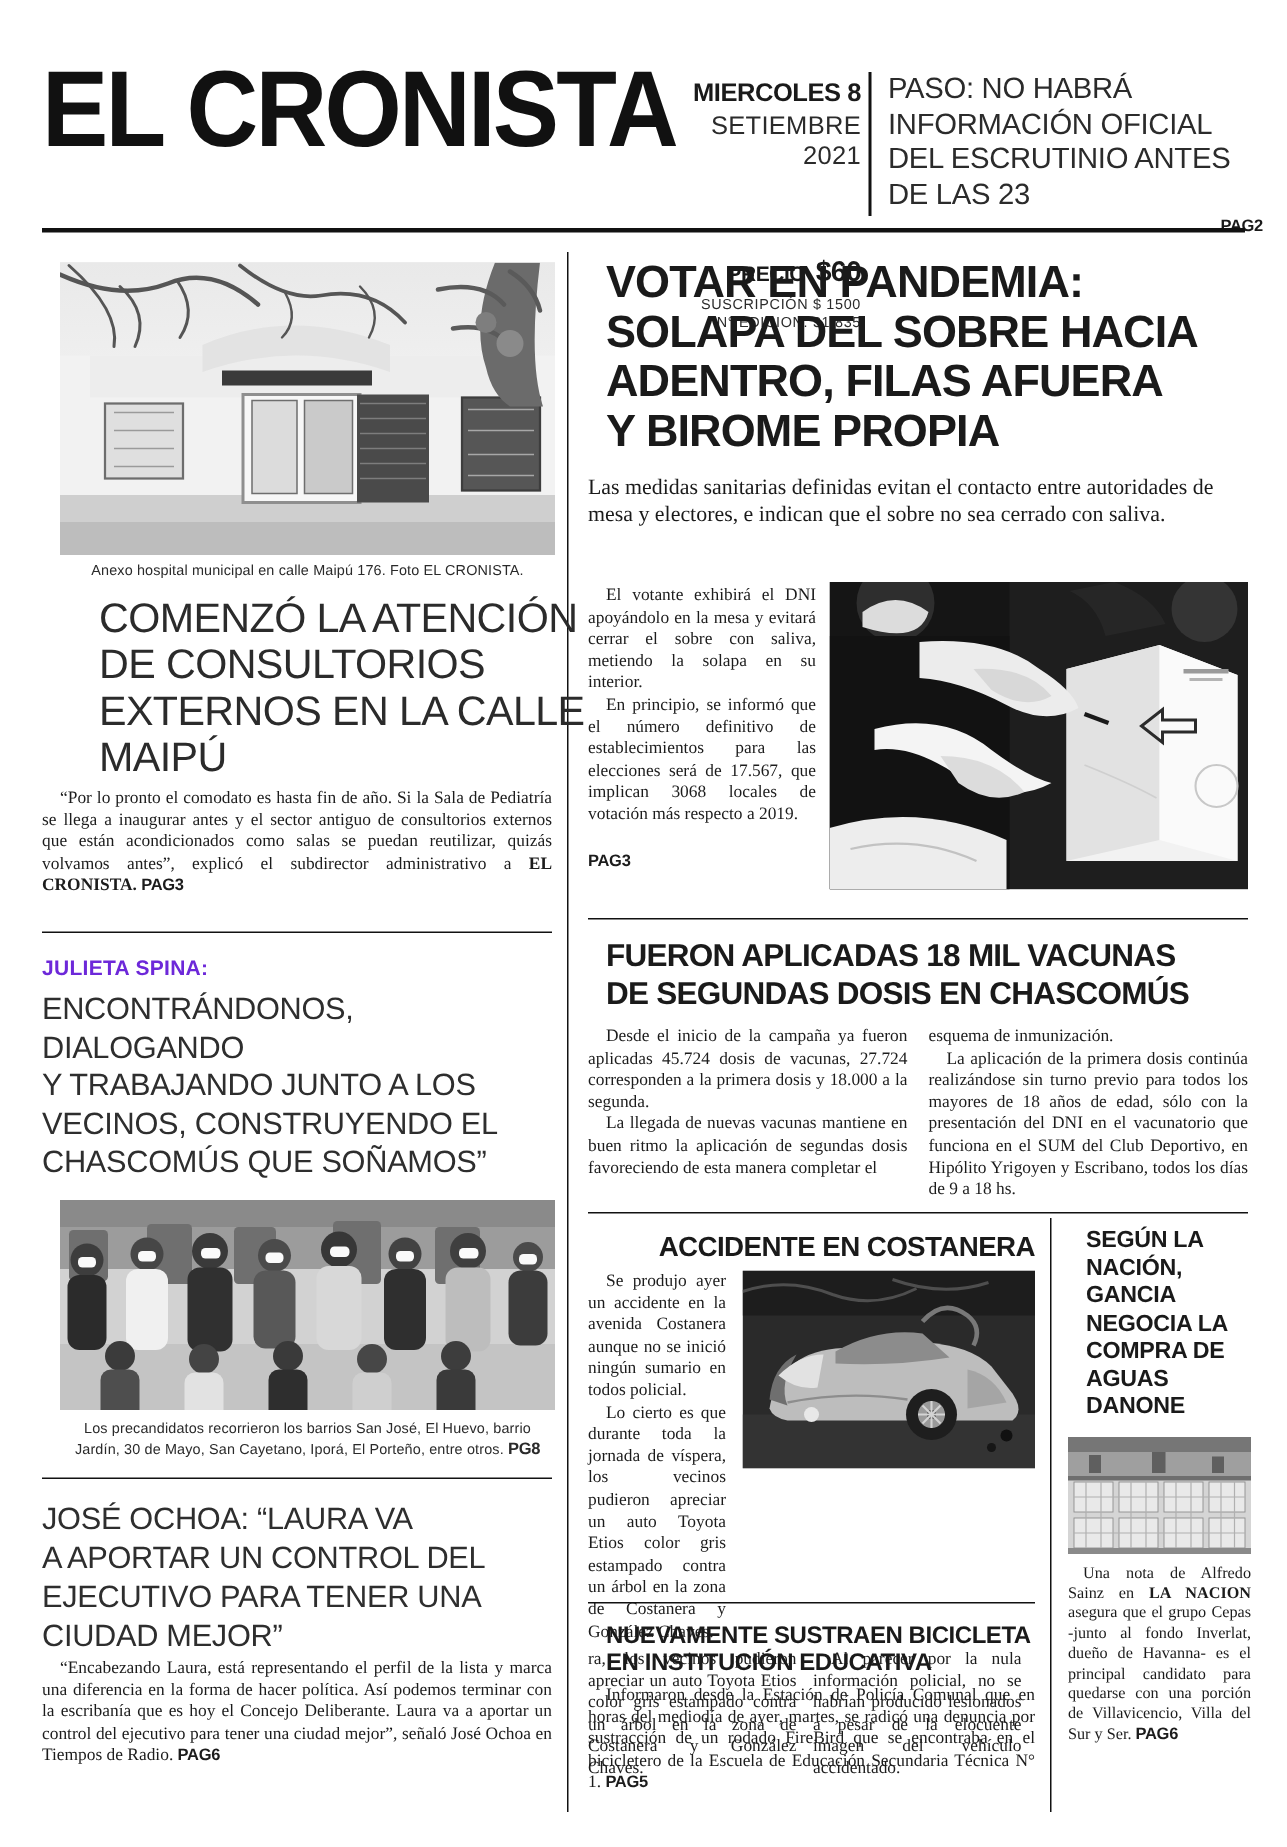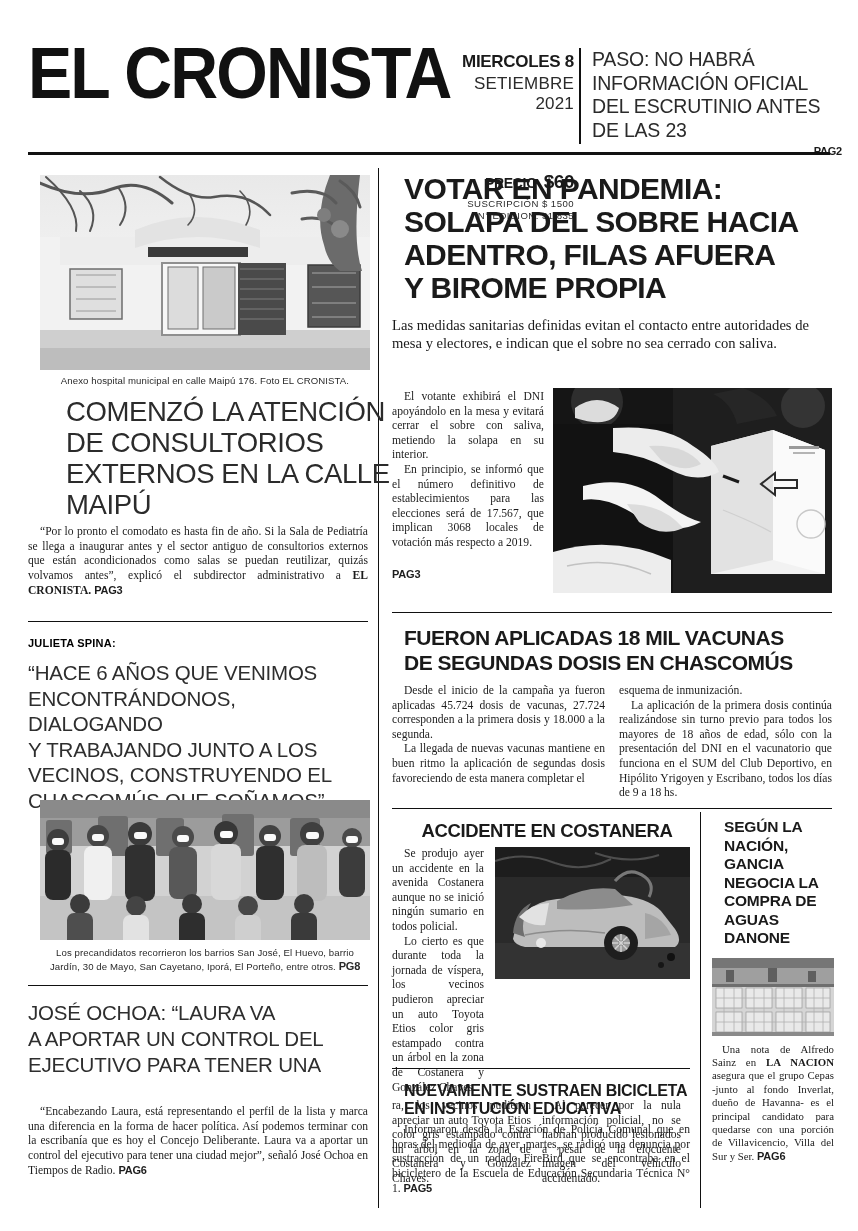--- a/index.html
+++ b/index.html
@@ -58,21 +58,21 @@
   .vrule{position:absolute;background:#111;width:1.2px;}
   .hrule{position:absolute;background:#111;height:1.2px;}
 
   
   .photo{position:absolute;overflow:hidden;background:#d9d9d9;}
   .photo svg{display:block;width:100%;height:100%;}
 
   
   .left-col{position:absolute;left:28px;width:340px;}
   .hl-maipu{font-size:27.5px;line-height:31px;font-weight:400;margin-left:38px;}
-  .kicker{font-weight:bold;font-size:11px;letter-spacing:.2px;color:#000000;}
+  .kicker{font-weight:bold;font-size:14px;letter-spacing:.2px;color:#6d28d9;}
   .hl-quote{font-size:20.5px;line-height:25.5px;font-weight:300;color:#2e2e2e;letter-spacing:-.2px;}
   .hl-ochoa{font-size:20.5px;line-height:26px;font-weight:300;color:#2e2e2e;letter-spacing:-.2px;}
 
   
   .right-col{position:absolute;left:392px;width:440px;}
   .hl-main{font-size:30px;line-height:33px;font-weight:bold;letter-spacing:-.6px;}
   .lead{
     font-family:"Liberation Serif",serif;
     font-size:14.6px;line-height:18.4px;color:#1a1a1a;
   }
@@ -187,21 +187,20 @@
 
   <div class="left-col body-txt" style="top:525px;">
     <p><span>“Por lo pronto el comodato es hasta fin de año. Si la Sala de Pediatría se llega a inaugurar antes y el sector antiguo de consultorios externos que están acondicionados como salas se puedan reutilizar, quizás volvamos antes”, explicó el subdirector administrativo a </span><b>EL CRONISTA.</b> <span class="pag">PAG3</span></p>
   </div>
 
   <div class="hrule" style="left:28px;top:621px;width:340px;"></div>
 
   <div class="left-col kicker" style="top:637px;">JULIETA SPINA:</div>
 
   <div class="left-col hl-quote" style="top:660px;">
-    <div>“HACE 6 AÑOS QUE VENIMOS</div>
     <div>ENCONTRÁNDONOS, DIALOGANDO</div>
     <div>Y TRABAJANDO JUNTO A LOS</div>
     <div>VECINOS, CONSTRUYENDO EL</div>
     <div>CHASCOMÚS QUE SOÑAMOS”</div>
   </div>
 
   <div class="photo" style="left:40px;top:800px;width:330px;height:140px;">
     <svg viewBox="0 0 330 140" preserveAspectRatio="none" aria-hidden="true">
       <rect width="330" height="140" fill="#d2d2d2"></rect>
       <rect x="0" y="0" width="330" height="46" fill="#9c9c9c"></rect>
@@ -288,20 +287,21 @@
     <span>Jardín, 30 de Mayo, San Cayetano, Iporá, El Porteño, entre otros.</span>
     <span class="pag">PG8</span>
   </div>
 
   <div class="hrule" style="left:28px;top:985px;width:340px;"></div>
 
   <div class="left-col hl-ochoa" style="top:1000px;">
     <div>JOSÉ OCHOA: “LAURA VA</div>
     <div>A APORTAR UN CONTROL DEL</div>
     <div>EJECUTIVO PARA TENER UNA</div>
+    <div>CIUDAD MEJOR”</div>
   </div>
 
   <div class="left-col body-txt" style="top:1105px;">
     <p><span>“Encabezando Laura, está representando el perfil de la lista y marca una diferencia en la forma de hacer política. Así podemos terminar con la escribanía que es hoy el Concejo Deliberante. Laura va a aportar un control del ejecutivo para tener una ciudad mejor”, señaló José Ochoa en Tiempos de Radio. </span><span class="pag">PAG6</span></p>
   </div>
 
   <div class="right-col hl-black hl-main" style="top:172px;">
     <div>VOTAR EN PANDEMIA:</div>
     <div>SOLAPA DEL SOBRE HACIA</div>
     <div>ADENTRO, FILAS AFUERA</div>
@@ -358,21 +358,21 @@
     <div class="body-txt">
       <p class="ni">esquema de inmunización.</p>
       <p>La aplicación de la primera dosis continúa realizándose sin turno previo para todos los mayores de 18 años de edad, sólo con la presentación del DNI en el vacunatorio que funciona en el SUM del Club Deportivo, en Hipólito Yrigoyen y Escribano, todos los días de 9 a 18 hs.</p>
     </div>
   </div>
 
   <div class="hrule" style="left:392px;top:808px;width:440px;"></div>
   <div class="vrule" style="left:700px;top:812px;height:396px;"></div>
 
   <div style="position:absolute;left:392px;top:820px;width:298px;">
-    <div class="hl-black hl-acc" style="text-align:center;">ACCIDENTE EN COSTANERA</div>
+    <div class="hl-black hl-acc" style="text-align:right;">ACCIDENTE EN COSTANERA</div>
     <div style="margin-top:6px;display:flex;gap:11px;">
       <div class="body-txt" style="width:92px;">
         <p>Se produjo ayer un accidente en la avenida Costanera aunque no se inició ningún sumario en todos policial.</p>
         <p>Lo cierto es que durante toda la jornada de víspera, los vecinos pudieron apreciar un auto Toyota Etios color gris estampado contra un árbol en la zona de Costanera y González Chaves.</p>
       </div>
       <div class="photo" style="position:relative;left:0;top:0;width:195px;height:132px;flex:none;">
         <svg viewBox="0 0 195 132" preserveAspectRatio="none" aria-hidden="true">
           <rect width="195" height="132" fill="#2a2a2a"></rect>
           <rect x="0" y="0" width="195" height="30" fill="#1d1d1d"></rect>
           <g stroke="#4e4e4e" stroke-width="2" fill="none">

